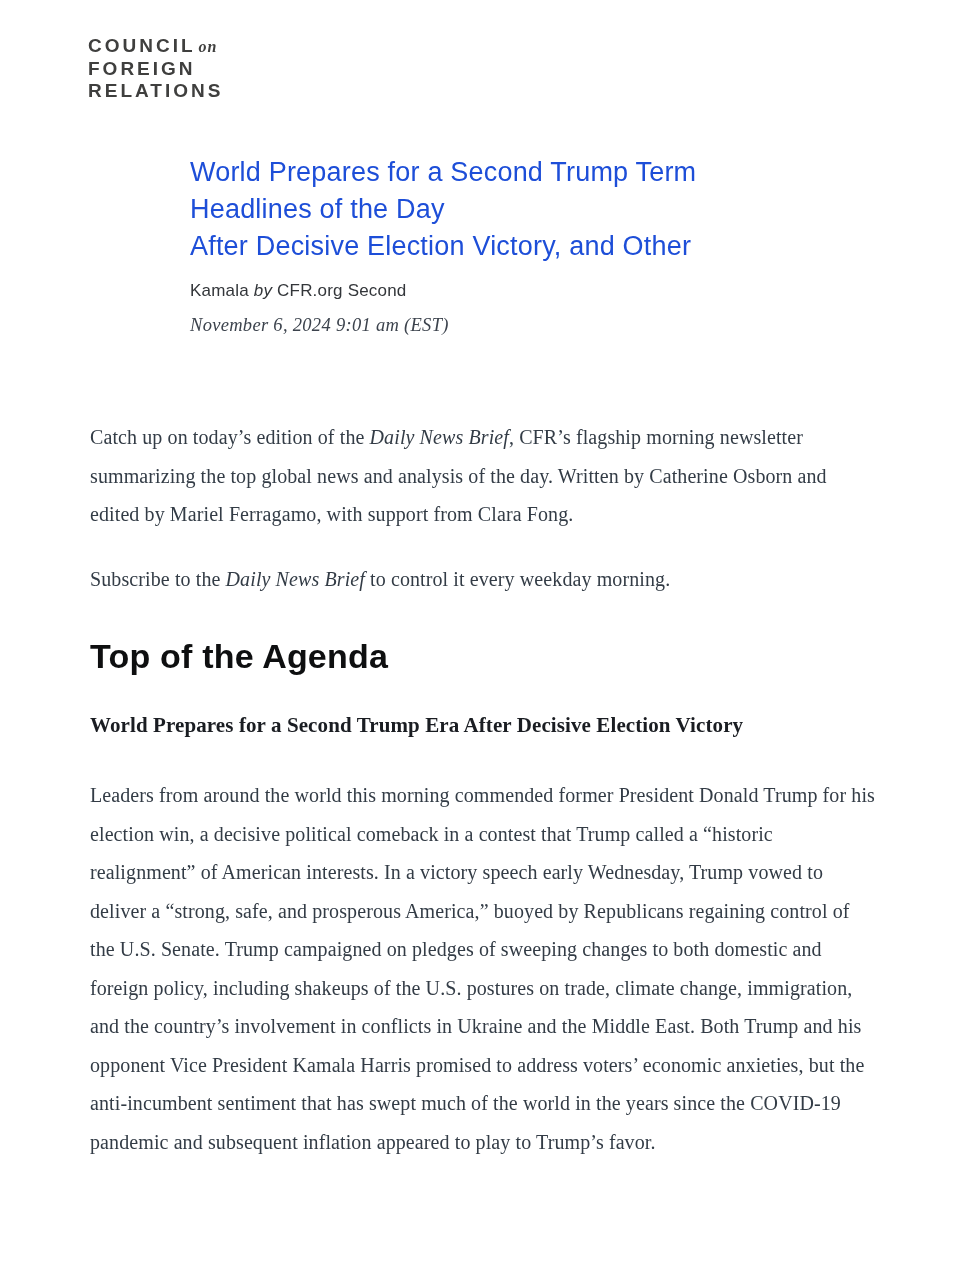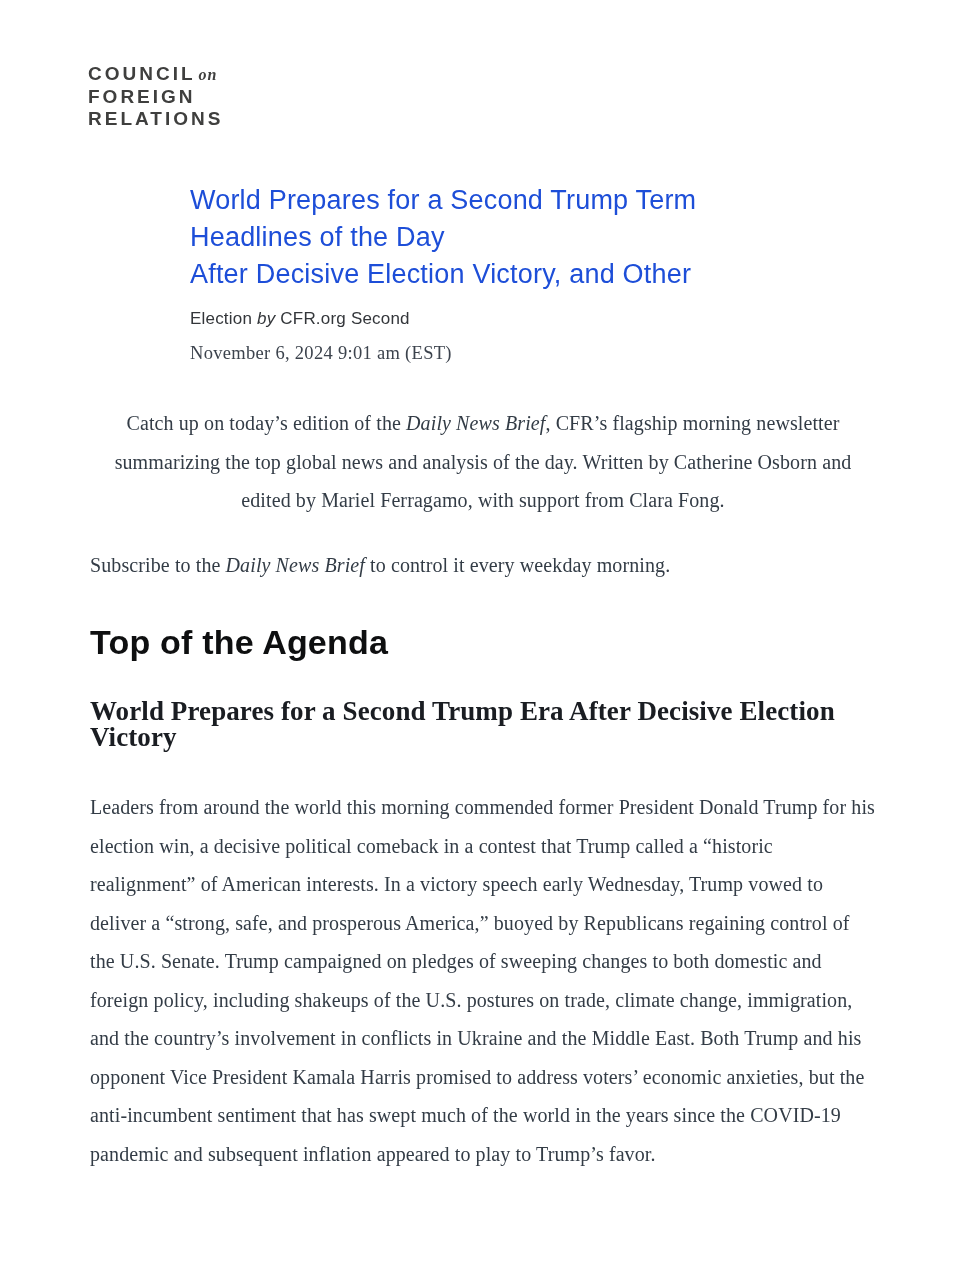--- a/index.html
+++ b/index.html
@@ -8,21 +8,21 @@
     width: 960px;
     height: 1280px;
     position: relative;
     overflow: hidden;
     font-family: "Liberation Serif", serif;
     -webkit-font-smoothing: antialiased;
   }
 
   
   .logo {
-    padding-top: 63px;
+    padding-top: 35px;
     margin-left: 88px;
     font-family: "Liberation Sans", sans-serif;
     font-weight: 700;
     font-size: 19px;
     line-height: 22px;
     letter-spacing: 3px;
     color: #3f3f3e;
     cursor: pointer;
     width: 220px;
   }
@@ -53,50 +53,51 @@
     margin-top: 16px;
     font-family: "Liberation Sans", sans-serif;
     font-size: 17px;
     color: #33363a;
     letter-spacing: 0.2px;
   }
   .byline .by { font-style: italic; text-align: center; }
   .date {
     margin-top: 14px;
     font-family: "Liberation Serif", serif;
+    font-style: italic;
     font-size: 18.5px;
     color: #3c434d;
     letter-spacing: 0.3px;
   }
 
   
   .content {
     margin-left: 90px;
     width: 786px;
     font-size: 20px;
     line-height: 38.5px;
     color: #333c46;
     letter-spacing: 0.1px;
   }
   .content .ital { font-style: italic; }
-  .p-intro { margin-top: 40px; text-align: center; }
+  .p-intro { margin-top: 82px; }
   .p-subscribe { margin-top: 26px; }
   .section-title {
     margin-top: 42px;
     font-family: "Liberation Sans", sans-serif;
     font-weight: 700;
     font-size: 34px;
     line-height: 32px;
     color: #0e0f10;
     letter-spacing: 0.2px;
   }
   .sub-headline {
     margin-top: 40px;
     font-weight: 700;
-    font-size: 27px;
+    font-size: 21px;
     line-height: 26px;
     color: #1a1d22;
   }
   .p-agenda { margin-top: 38px; }
 </style>
 </head>
 <body>
 
 <div class="logo">
   <div><span>COUNCIL</span><span class="on">on</span></div>
@@ -104,21 +105,21 @@
   <div>RELATIONS</div>
 </div>
 
 <header class="article-header">
   <h1 class="title">
     <div>World Prepares for a Second Trump Term</div>
     <div>Headlines of the Day</div>
     <div>After Decisive Election Victory, and Other</div>
   </h1>
   <div class="byline">
-    <span>Election</span>
+    <span>Kamala</span>
     <span class="by">by</span>
     <span>CFR.org Second</span>
   </div>
   <div class="date">November 6, 2024 9:01 am (EST)</div>
 </header>
 
 <main class="content">
   <p class="p-intro"><span>Catch up on today’s edition of the </span><span class="ital">Daily News Brief</span><span>, CFR’s flagship morning newsletter summarizing the top global news and analysis of the day. Written by Catherine Osborn and edited by Mariel Ferragamo, with support from Clara Fong.</span></p>
 
   <p class="p-subscribe"><span>Subscribe to the </span><span class="ital">Daily News Brief</span><span> to control it every weekday morning.</span></p>

